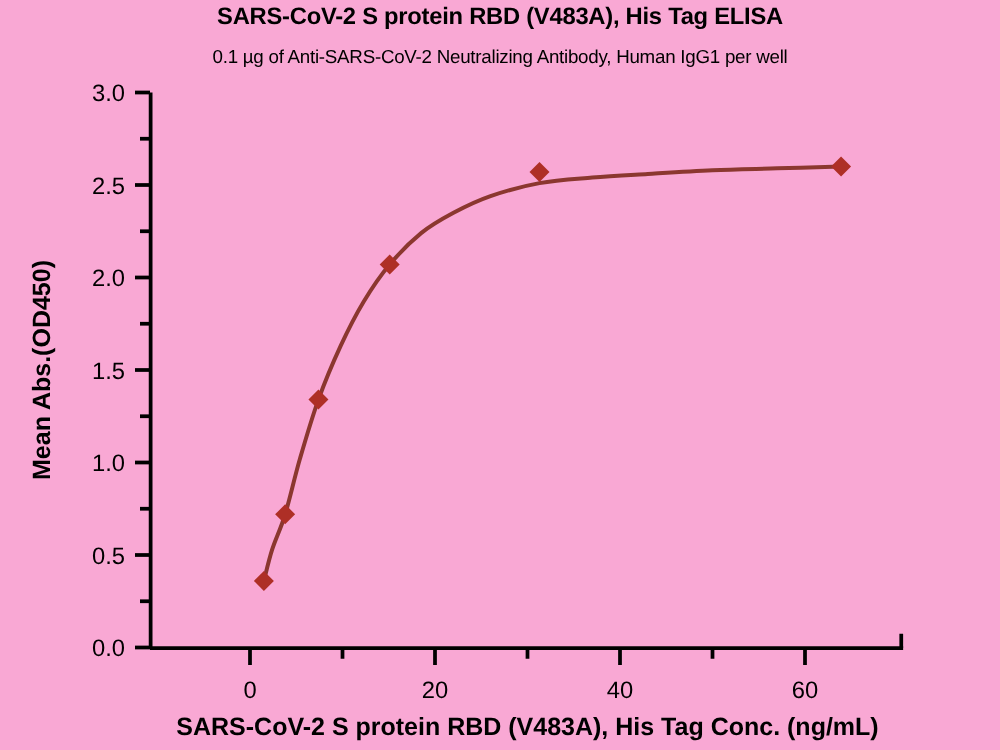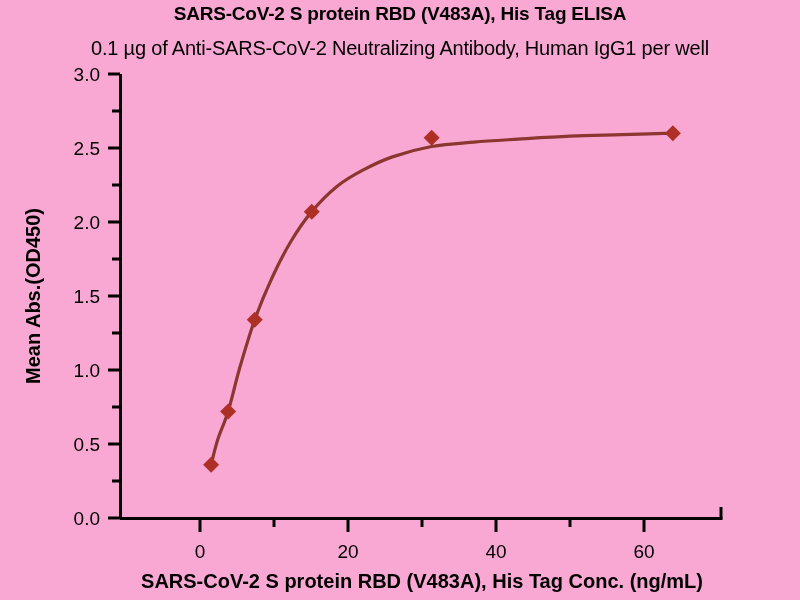--- a/index.html
+++ b/index.html
@@ -25,21 +25,21 @@
     font-weight: bold;
     color: #000000;
     letter-spacing: -0.2px;
   }
   #chart-subtitle {
     position: absolute;
     left: 0;
     top: 37px;
     width: 800px;
     text-align: center;
-    font-size: 20px;
+    font-size: 15px;
     font-weight: normal;
     color: #000000;
     letter-spacing: -0.2px;
   }
   #plot-svg {
     position: absolute;
     left: 0;
     top: 0;
   }
   .tick-label {

